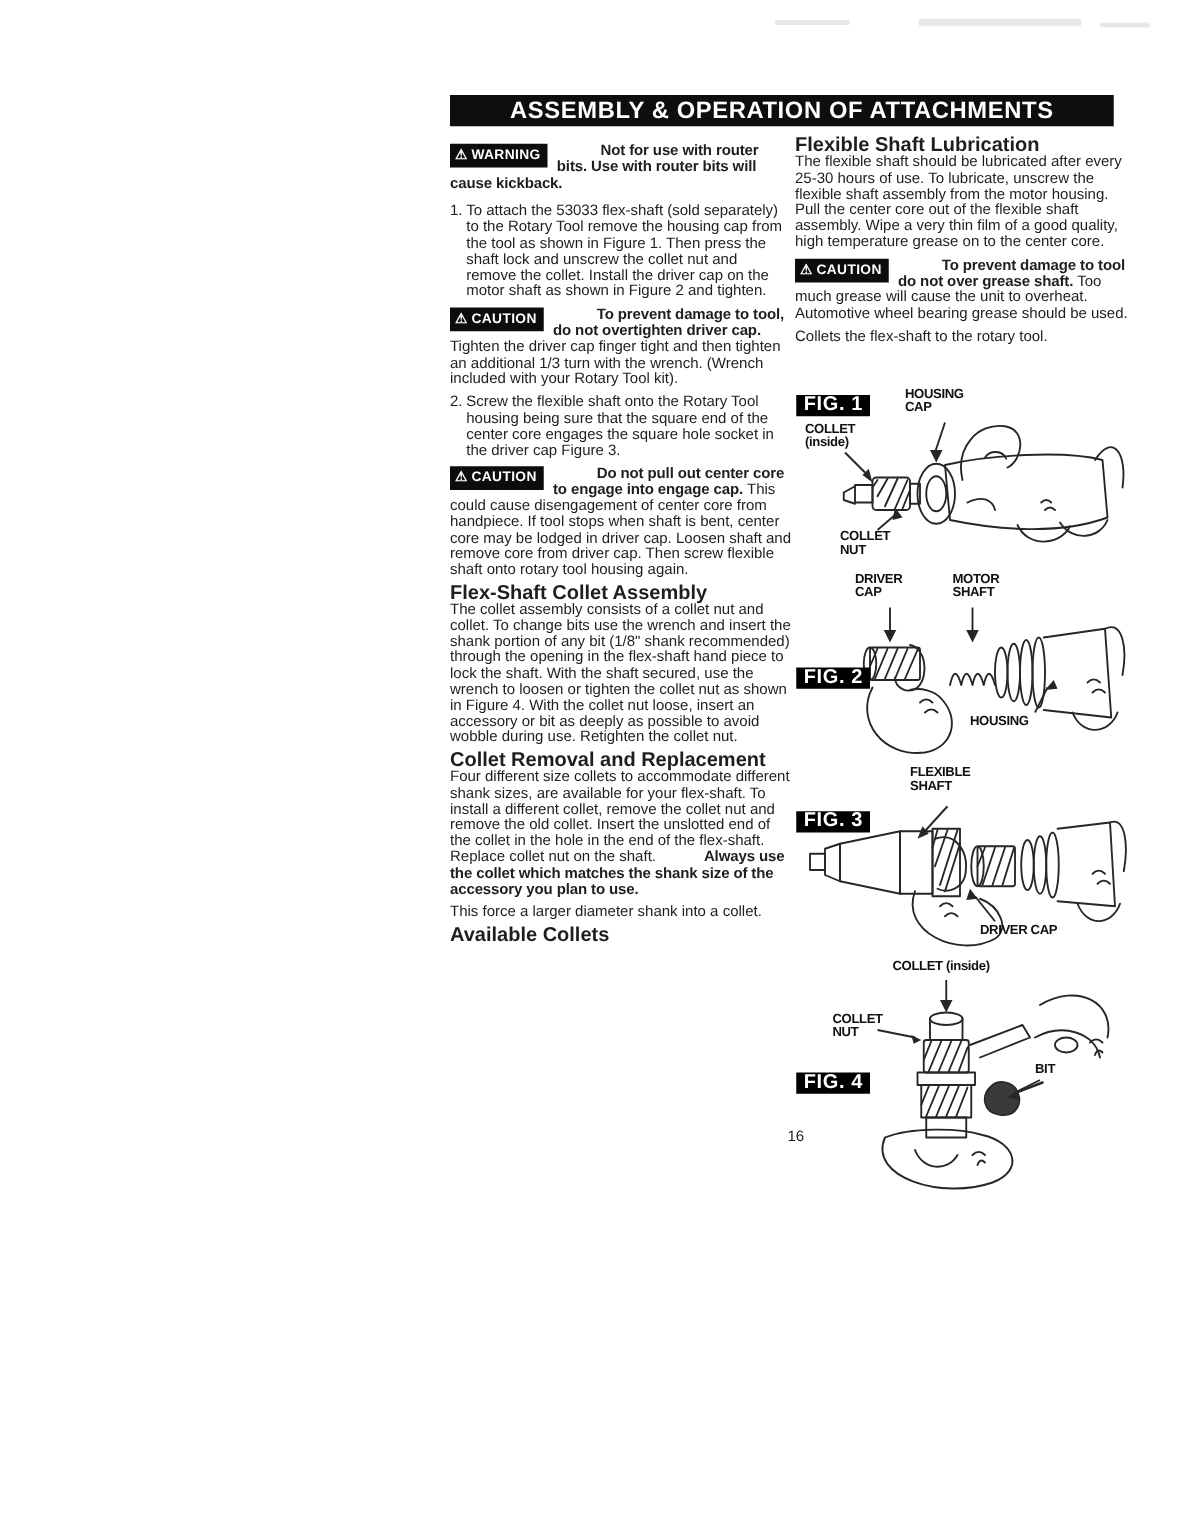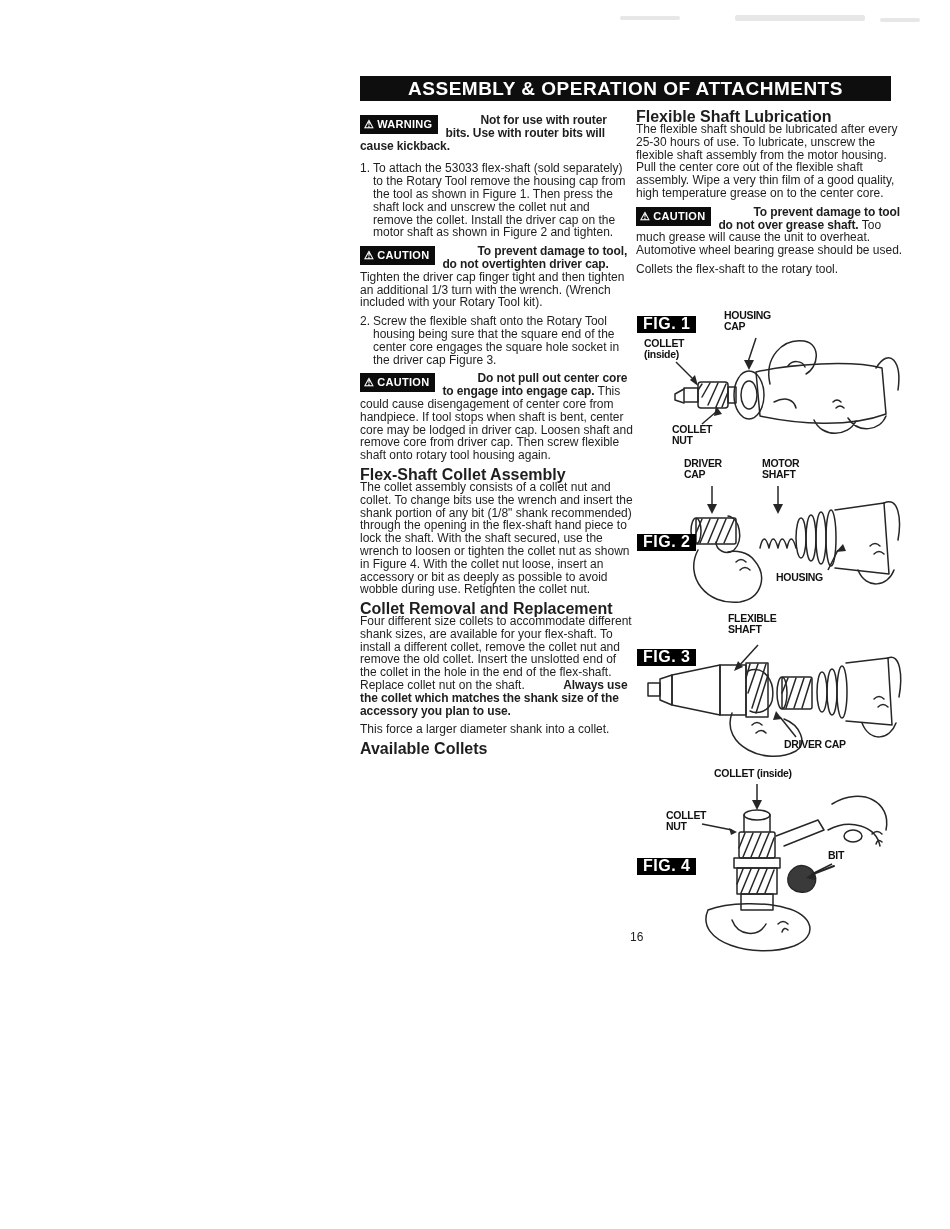--- a/index.html
+++ b/index.html
@@ -29,21 +29,21 @@
   #fig3{top:503px;height:155px;}
   #fig4{top:658px;height:188px;}
   .fig-badge{position:absolute;background:#000000;color:#fff;font-weight:bold;font-size:16px;
              padding:2px 6px;letter-spacing:.5px;}
   .fig-label{position:absolute;font-weight:bold;font-size:10.5px;line-height:11px;
              text-align:left;white-space:pre-line;letter-spacing:-.3px;color:#111;}
   .fig svg{position:absolute;left:0;top:0;}
   
   #watermark{position:absolute;left:252px;top:524px;font-size:55px;font-weight:bold;
              color:rgba(171,201,234,0.88);letter-spacing:-1px;z-index:6;pointer-events:none;}
-  #page-number{position:absolute;left:630px;top:930px;font-size:12px;color:#222;}
+  #page-number{position:absolute;left:630px;top:902px;font-size:12px;color:#222;}
   .smudge{position:absolute;background:#e7e7e7;border-radius:2px;}
   b{letter-spacing:-.1px;margin-left:35px;}
 </style>
 </head>
 <body>
 
 <div id="page">
 
   <div class="smudge" style="left:620px;top:16px;width:60px;height:4px;"></div>
   <div class="smudge" style="left:735px;top:15px;width:130px;height:6px;"></div>

